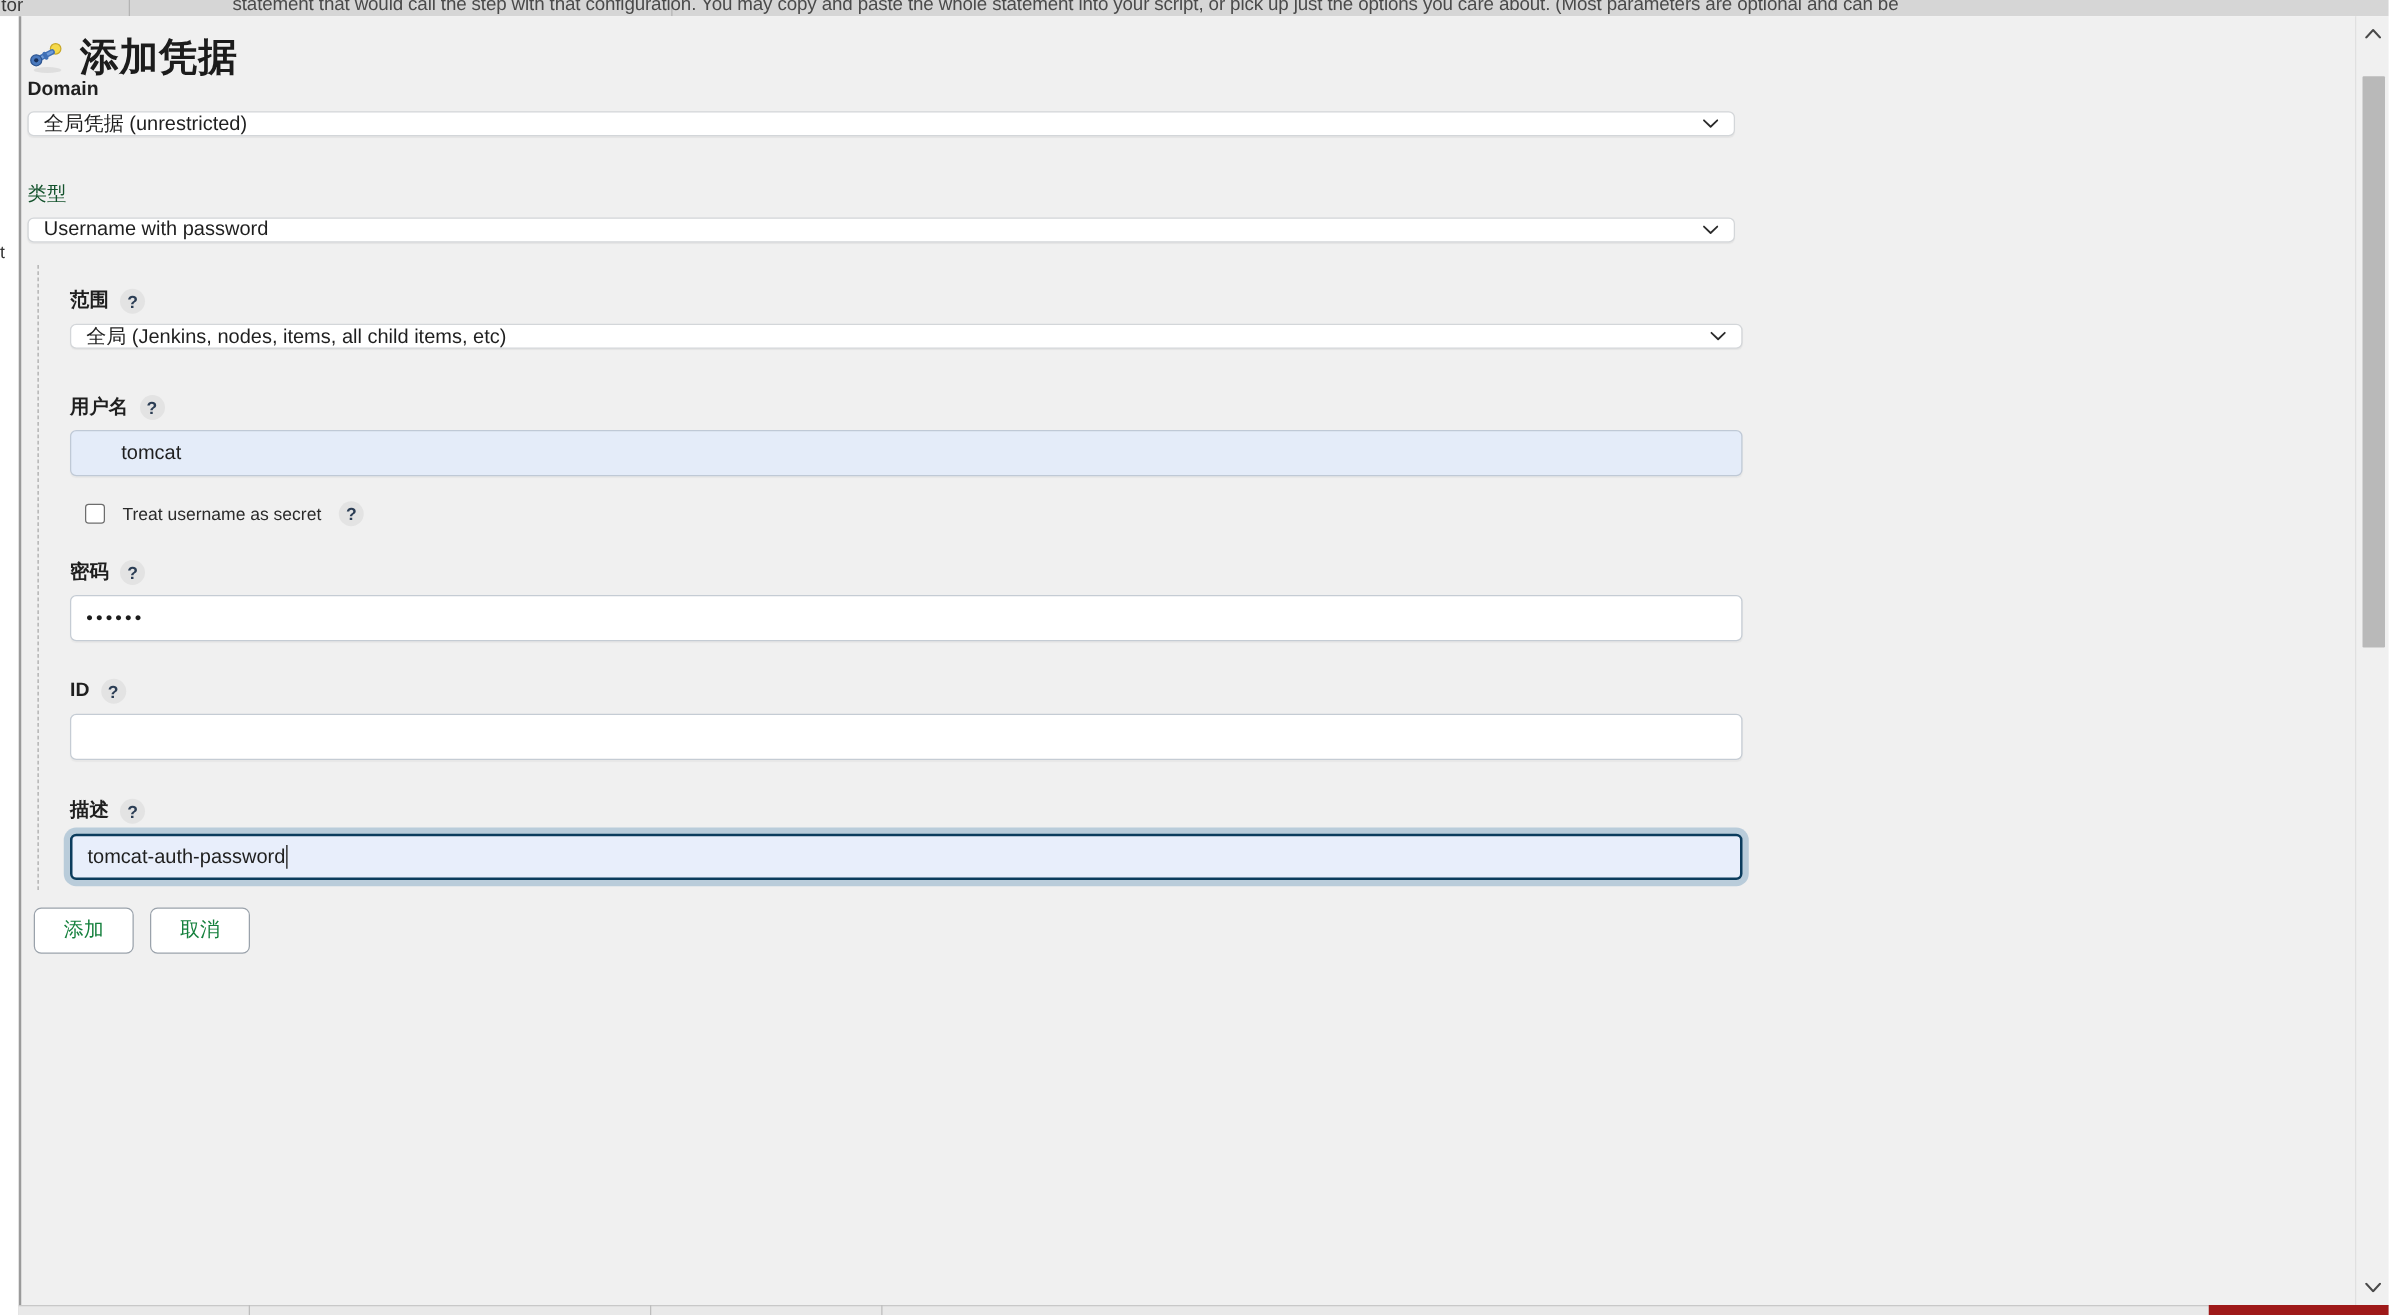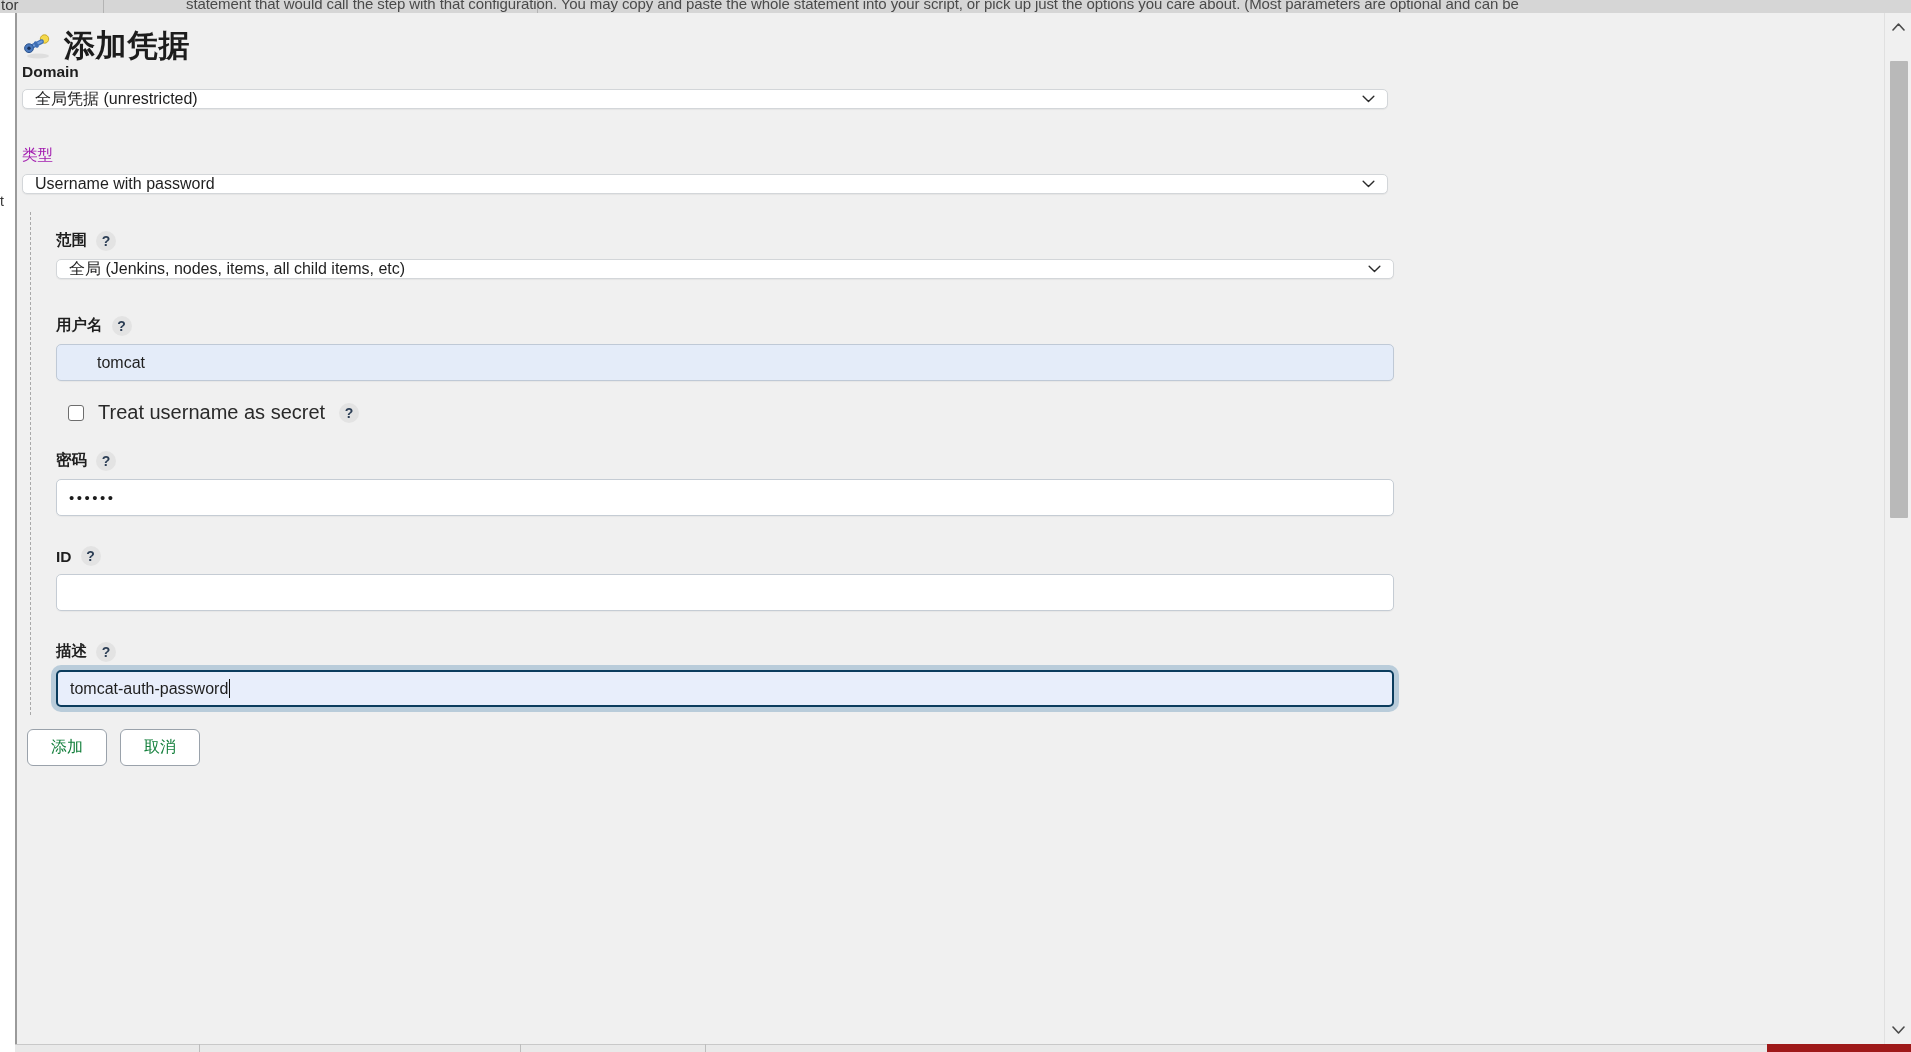--- a/index.html
+++ b/index.html
@@ -98,24 +98,24 @@
   }
 
   .form-body { padding: 0 0 0 5px; }
 
   .field-label {
     font-size: 15.5px;
     font-weight: bold;
     color: #1f1f1f;
     margin: 0 0 8px 0;
     display: flex;
-    align-items: flex-end;
+    align-items: center;
     gap: 9px;
   }
-  .field-label.normal { font-weight: normal; color: #a21caf; }
+  .field-label.normal { font-weight: normal; color: #14532d; }
 
   .help-btn {
     display: inline-flex;
     align-items: center;
     justify-content: center;
     width: 20px; height: 20px;
     border-radius: 50%;
     background: #e3e3e3;
     color: #2b3d54;
     font-size: 14px;
@@ -201,21 +201,21 @@
     margin: 20px 0 4px 12px;
   }
   .cbox {
     width: 16px; height: 16px;
     border: 1.5px solid #6d6d6d;
     border-radius: 3px;
     background: #fff;
     cursor: pointer;
     flex: 0 0 16px;
   }
-  .check-label { font-size: 20px; color: #2a2a2a; }
+  .check-label { font-size: 14px; color: #2a2a2a; }
 
   .btn-row {
     display: flex;
     gap: 13px;
     padding: 14px 0 0 5px;
   }
   .btn {
     min-width: 80px;
     height: 37px;
     padding: 0 18px;

